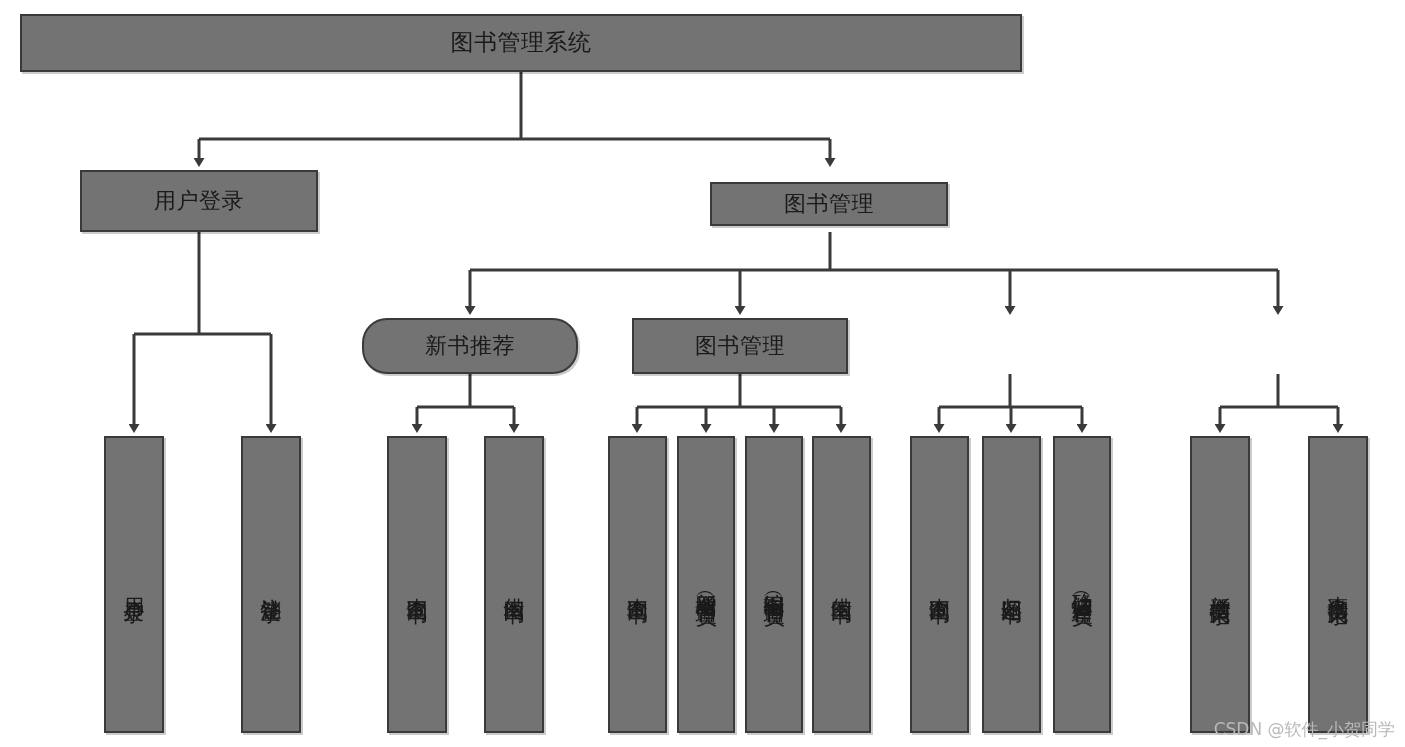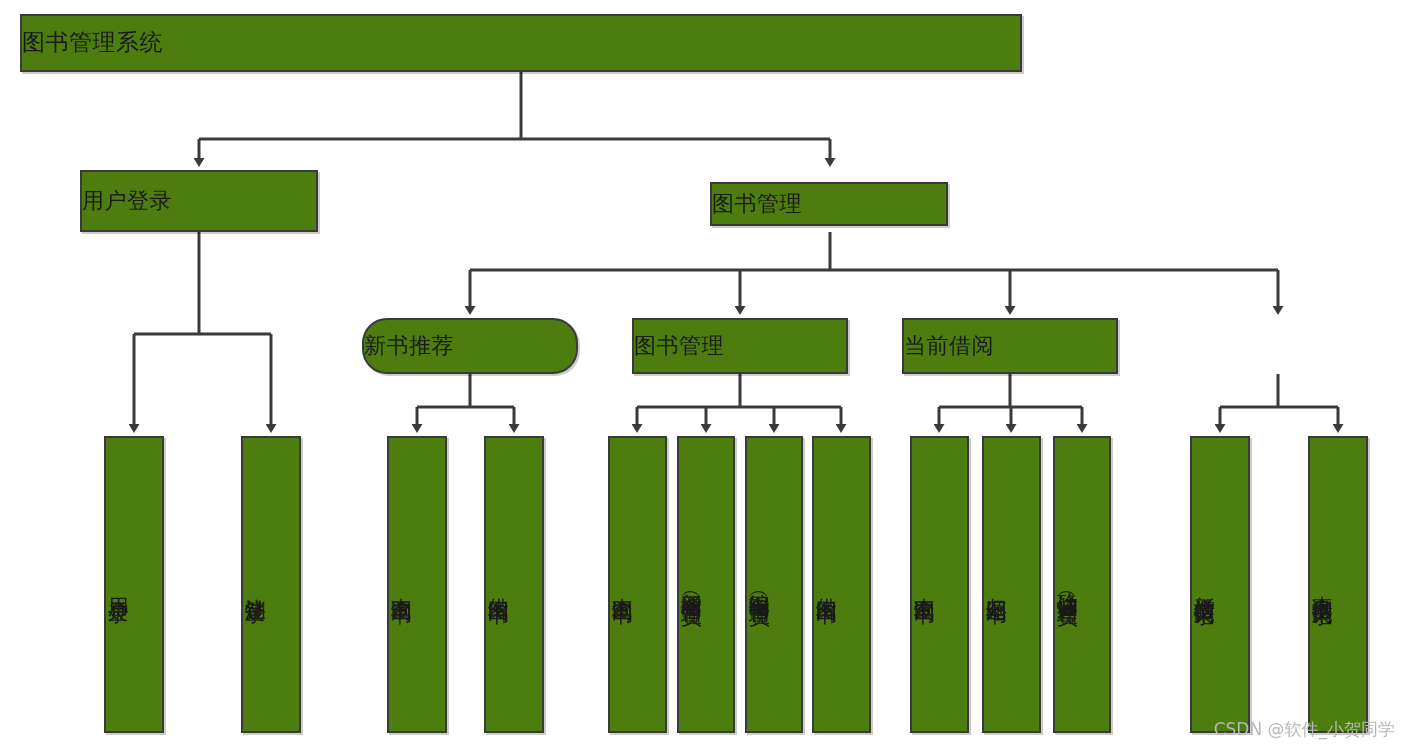--- a/index.html
+++ b/index.html
@@ -19,24 +19,25 @@
     position: absolute;
     left: 0;
     top: 0;
     width: 1405px;
     height: 747px;
   }
   .node-box {
     position: absolute;
     box-sizing: border-box;
     border: 2.5px solid #3a3a3a;
-    background: #4d7c0f;
+    background: #737373;
     box-shadow: 2px 2px 0 rgba(0,0,0,0.20);
     display: flex;
     align-items: center;
+    justify-content: center;
   }
   .node-label-h {
     font-size: 22px;
     color: #1a1a1a;
     line-height: 1.1;
     letter-spacing: 0.5px;
     white-space: nowrap;
   }
   .node-label-v {
     font-size: 21px;
@@ -138,23 +139,20 @@
   <div class="node-box" style="left:710px; top:182px; width:238px; height:44px;">
     <span class="node-label-h">图书管理</span>
   </div>
 
   <div class="node-box" style="left:362px; top:318px; width:216px; height:56px;border-radius:25px;">
     <span class="node-label-h">新书推荐</span>
   </div>
   <div class="node-box" style="left:632px; top:318px; width:216px; height:56px;">
     <span class="node-label-h">图书管理</span>
   </div>
-  <div class="node-box" style="left:902px; top:318px; width:216px; height:56px;">
-    <span class="node-label-h">当前借阅</span>
-  </div>
 
   <div class="node-box" style="left:104px; top:436px; width:60px; height:297px;">
     <span class="node-label-v">用户登录</span>
   </div>
   <div class="node-box" style="left:241px; top:436px; width:60px; height:297px;">
     <span class="node-label-v">注销登录</span>
   </div>
 
   <div class="node-box" style="left:387px; top:436px; width:60px; height:297px;">
     <span class="node-label-v">查询图书</span>

